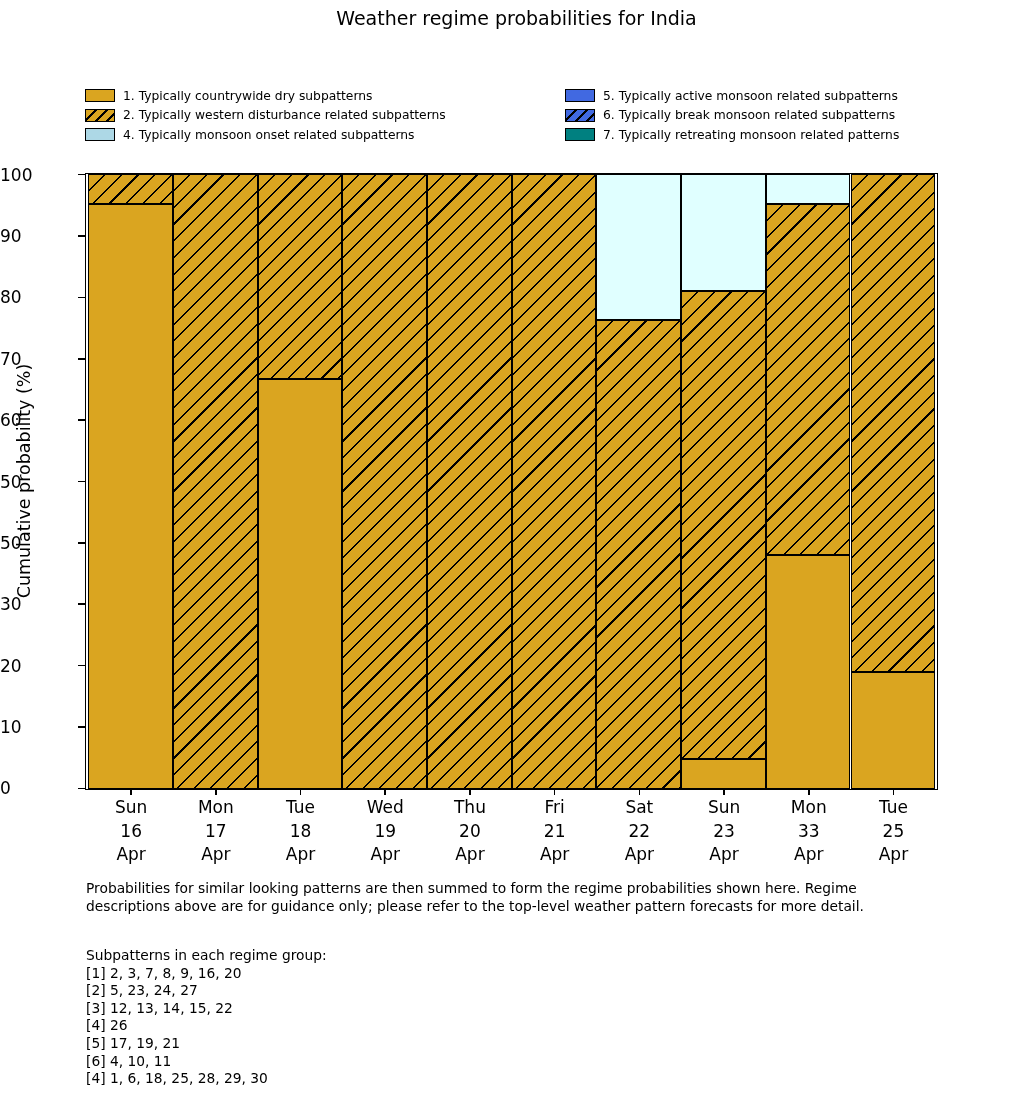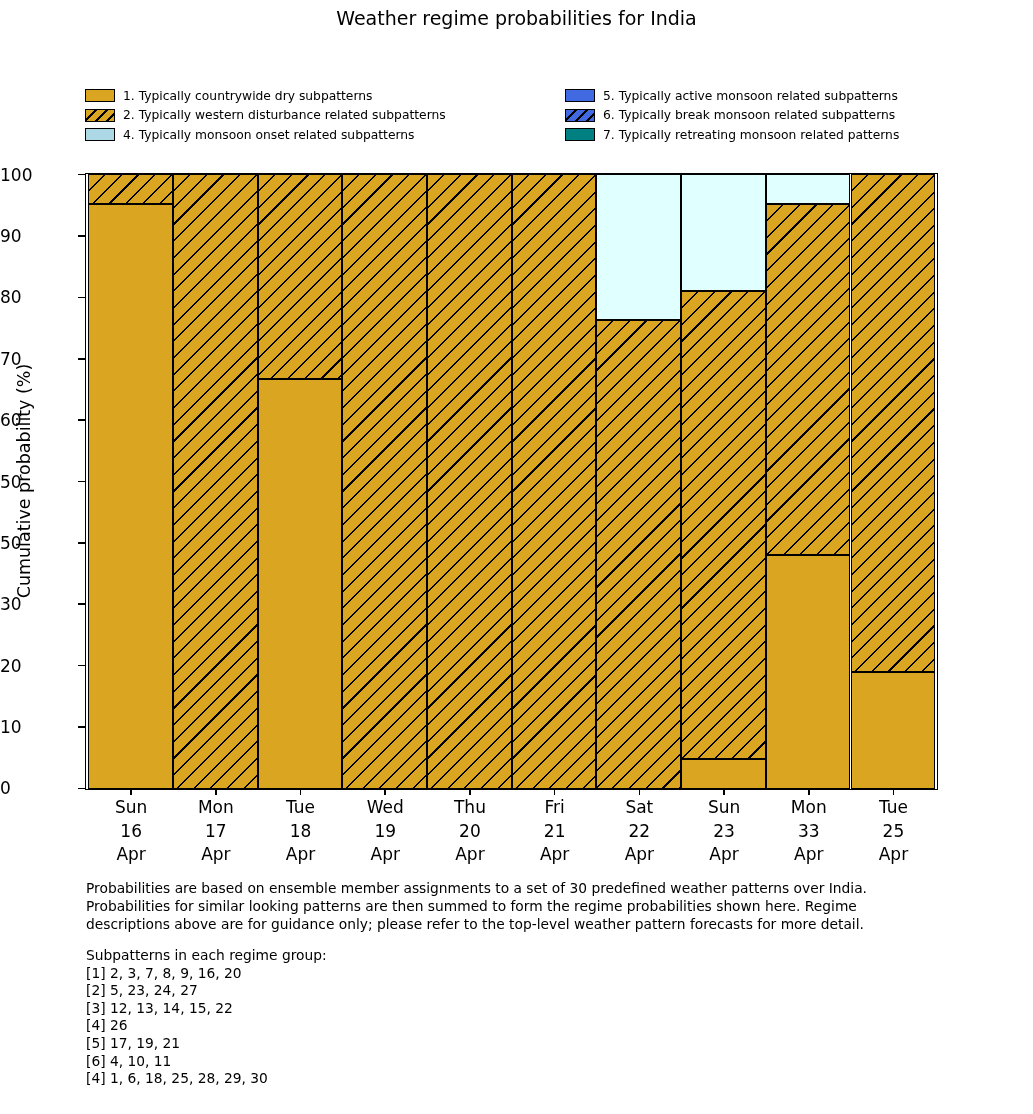--- a/index.html
+++ b/index.html
@@ -196,21 +196,20 @@
       <div class="bar-seg hatch" style="bottom: 38.1%; height: 57.1%; background-color: rgb(218, 165, 32);"></div>
       <div class="bar-seg" style="bottom: 95.2%; height: 4.8%; background-color: rgb(224, 255, 255);"></div>
     </div>
     <div class="bar" style="left: 764.5px; width: 84.7px;">
       <div class="bar-seg" style="bottom: 0%; height: 19%; background-color: rgb(218, 165, 32);"></div>
       <div class="bar-seg hatch" style="bottom: 19%; height: 81%; background-color: rgb(218, 165, 32);"></div>
     </div>
   </div>
 
 <div id="footer-note">
-  <div>Probabilities are based on ensemble member assignments to a set of 30 predefined weather patterns over India.</div>
   <div>Probabilities for similar looking patterns are then summed to form the regime probabilities shown here. Regime</div>
   <div>descriptions above are for guidance only; please refer to the top-level weather pattern forecasts for more detail.</div>
 </div>
 
 <div id="subpatterns">
   <div>Subpatterns in each regime group:</div>
   <div>[1] 2, 3, 7, 8, 9, 16, 20</div>
   <div>[2] 5, 23, 24, 27</div>
   <div>[3] 12, 13, 14, 15, 22</div>
   <div>[4] 26</div>

